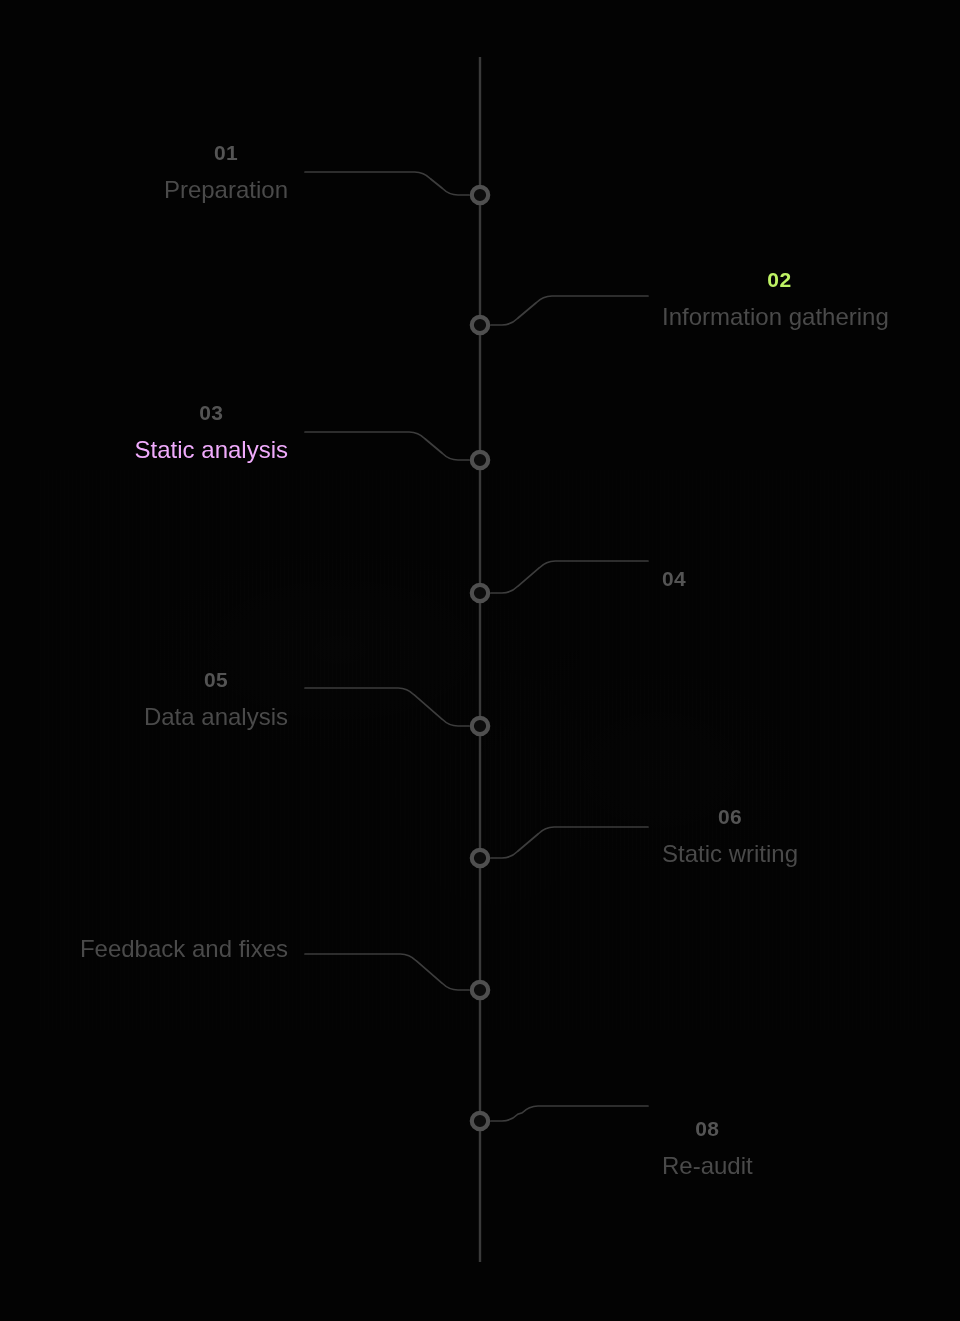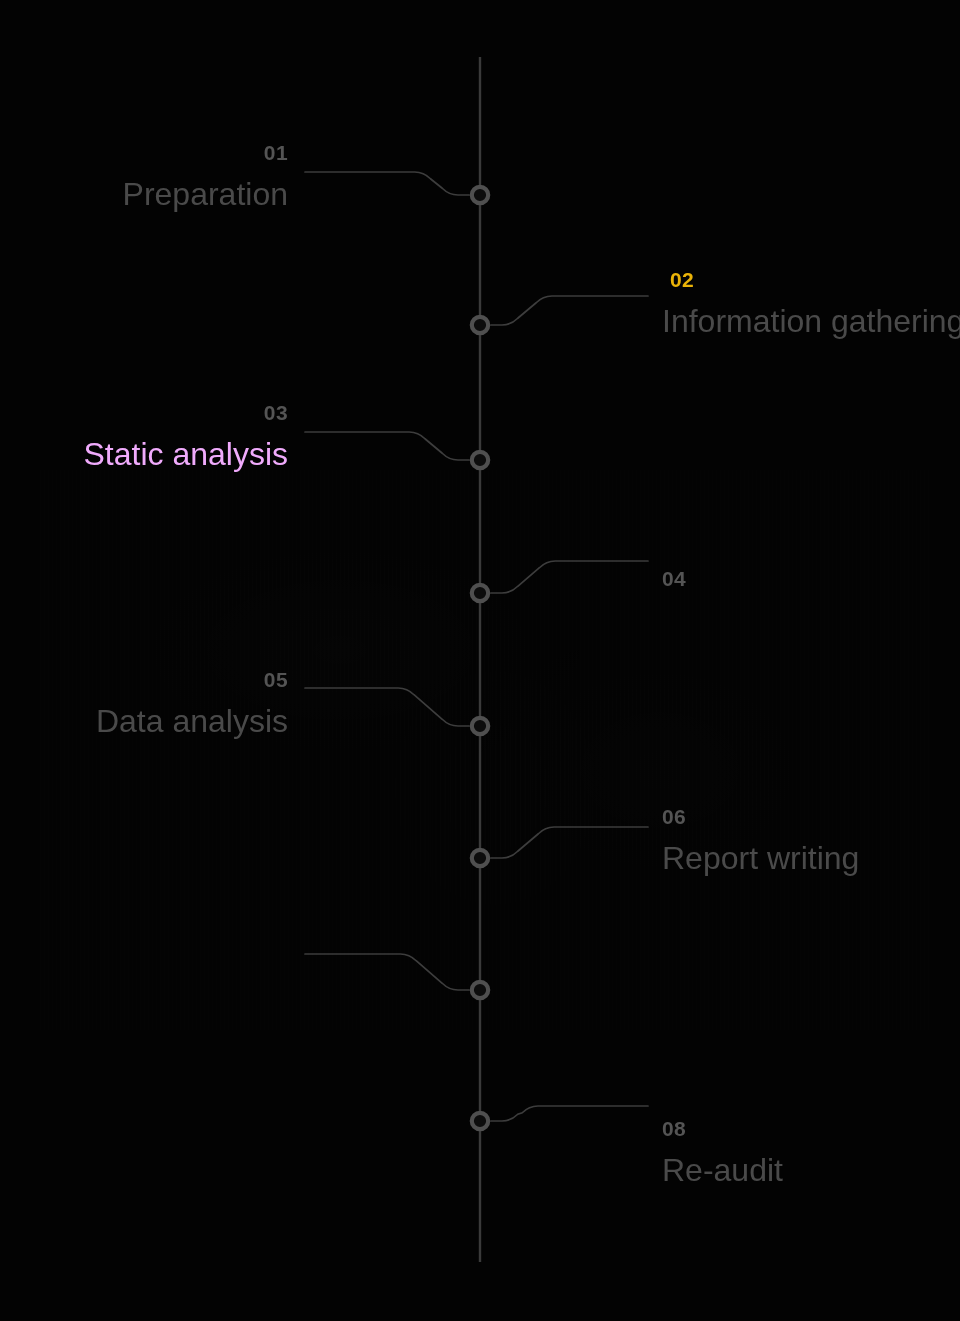--- a/index.html
+++ b/index.html
@@ -73,24 +73,25 @@
     position: absolute;
     white-space: nowrap;
   }
   .label .num {
     display: block;
     font-size: 21px;
     font-weight: bold;
     color: #545454;
     letter-spacing: 0.4px;
     line-height: 1;
+    text-align: center;
   }
   .label .title {
     display: block;
-    font-size: 32px;
+    font-size: 24px;
     font-weight: 400;
     color: #4a4a4a;
     line-height: 1;
     margin-top: 15px;
   }
   .label.left {
     text-align: right;
   }
   .label.right {
     text-align: left;
@@ -129,39 +130,40 @@
         <circle cx="480" cy="1121" r="8.2" fill="#0c0c0c" stroke="#4f4f4f" stroke-width="4.2"></circle>
       </g>
   </svg>
 
   <div id="labels">
       <div class="label left" style="right: 672px; top: 142px;">
         <span class="num" style="color: rgb(84, 84, 84);">01</span>
         <span class="title" style="color: rgb(74, 74, 74);">Preparation</span>
       </div>
       <div class="label right" style="left: 662px; top: 269px;">
-        <span class="num" style="color: #eab308; margin-left: 8px;">02</span>
+        <span class="num" style="color: #bef264; margin-left: 8px;">02</span>
         <span class="title" style="color: rgb(74, 74, 74);">Information gathering</span>
       </div>
       <div class="label left" style="right: 672px; top: 402px;">
         <span class="num" style="color: rgb(84, 84, 84);">03</span>
         <span class="title" style="color: #f0abfc;">Static analysis</span>
       </div>
       <div class="label right" style="left: 662px; top: 568px;">
         <span class="num" style="color: rgb(84, 84, 84);">04</span>
       </div>
       <div class="label left" style="right: 672px; top: 661px; margin-top: 8px;">
         <span class="num" style="color: rgb(84, 84, 84);">05</span>
         <span class="title" style="color: rgb(74, 74, 74); text-align: center;">Data analysis</span>
       </div>
       <div class="label right" style="left: 662px; top: 806px;">
         <span class="num" style="color: rgb(84, 84, 84);">06</span>
-        <span class="title" style="color: rgb(74, 74, 74);">Report writing</span>
+        <span class="title" style="color: rgb(74, 74, 74);">Static writing</span>
       </div>
       <div class="label left" style="right: 672px; top: 922px;">
+        <span class="title" style="color: rgb(74, 74, 74);">Feedback and fixes</span>
       </div>
       <div class="label right" style="left: 662px; top: 1081px; margin-top: 37px;">
         <span class="num" style="color: rgb(84, 84, 84);">08</span>
         <span class="title" style="color: rgb(74, 74, 74);">Re-audit</span>
       </div>
     </div>
 
 </div>
 
 </body></html>

